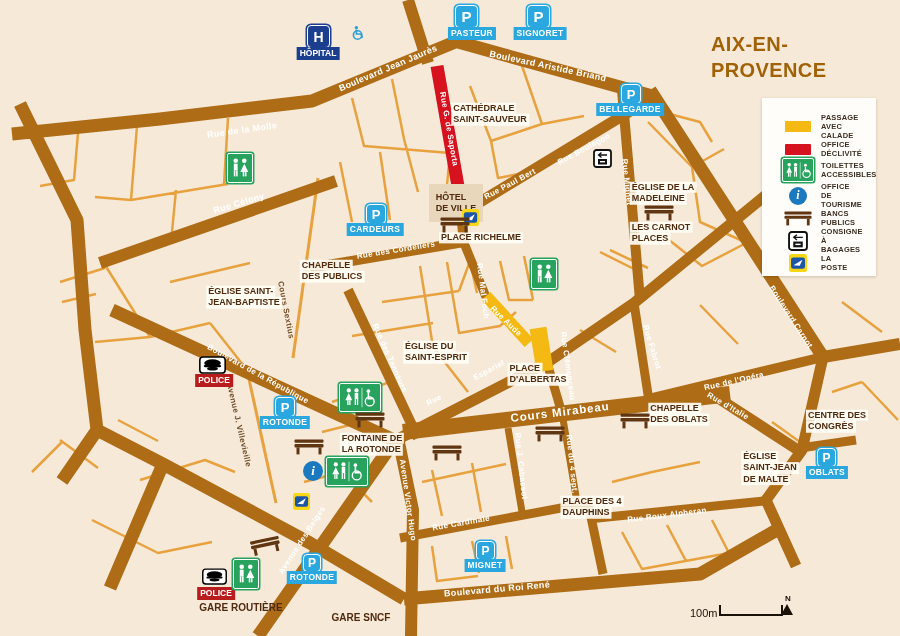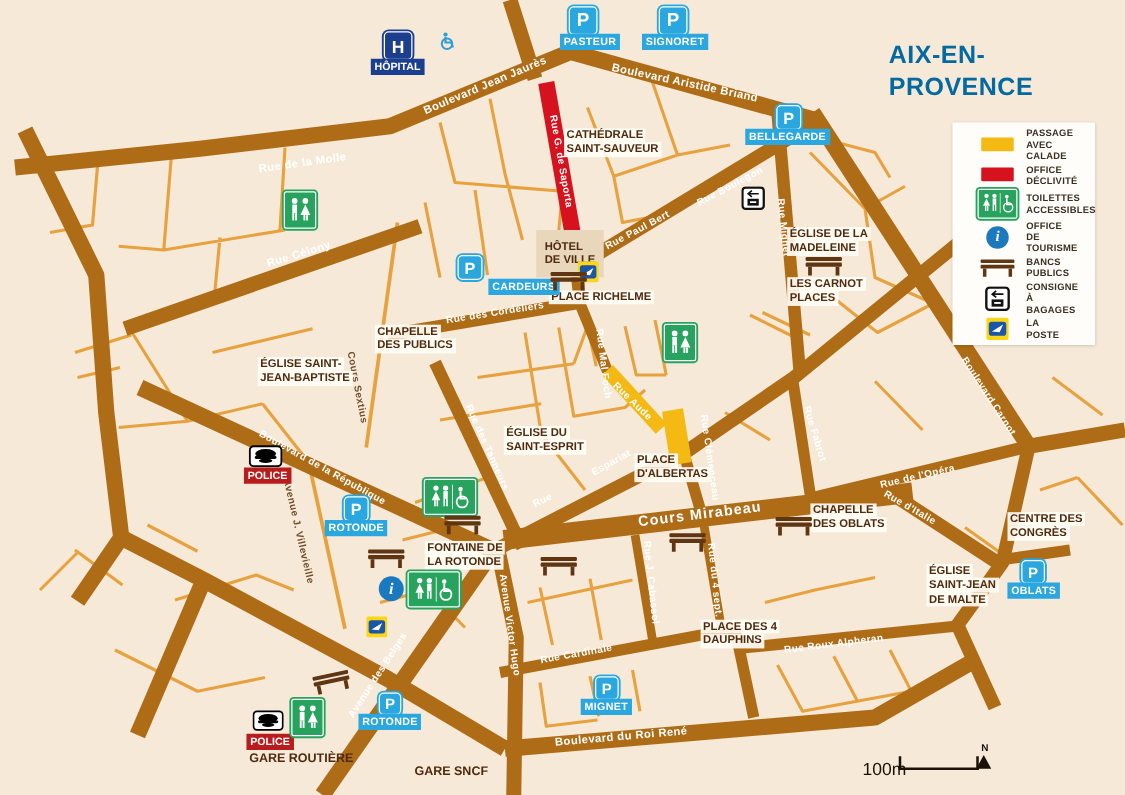--- a/index.html
+++ b/index.html
@@ -22,29 +22,29 @@
   
   .h-ico{position:absolute;background:#1c3e8e;border:1.5px solid #fff;box-shadow:0 0 0 1.5px #1c3e8e;border-radius:4px;color:#fff;font-weight:800;display:flex;align-items:center;justify-content:center;}
   .h-lbl{position:absolute;transform:translateX(-50%);background:#1c3e8e;color:#fff;font-size:8.5px;font-weight:800;padding:1px 3px 2px;white-space:nowrap;}
   
   .pol-lbl{position:absolute;transform:translateX(-50%);background:#b91c1c;color:#fff;font-size:8.5px;font-weight:800;padding:1px 3px 2px;white-space:nowrap;}
   
   .tw{position:absolute;background:#27a35d;border:1.5px solid #fff;box-shadow:0 0 0 1.5px #27a35d;border-radius:2px;display:flex;align-items:center;justify-content:center;}
   
   .oi{position:absolute;background:#1b79c0;border-radius:50%;color:#fff;display:flex;align-items:center;justify-content:center;font-family:"Liberation Serif",serif;font-style:italic;font-weight:700;}
   
-  .title{position:absolute;left:711px;top:31px;color:#0369a1;font-size:20px;font-weight:800;line-height:1.3;letter-spacing:.4px;}
-  .legend{position:absolute;left:762px;top:98px;width:114px;height:178px;background:#fffdf9;box-shadow:0 1px 3px rgba(0,0,0,.18);display:flex;flex-direction:column;justify-content:space-between;padding:4px 20px;box-sizing:border-box;}
+  .title{position:absolute;left:711px;top:31px;color:#a16207;font-size:20px;font-weight:800;line-height:1.3;letter-spacing:.4px;}
+  .legend{position:absolute;left:762px;top:98px;width:114px;height:178px;background:#fffdf9;box-shadow:0 1px 3px rgba(0,0,0,.18);display:flex;flex-direction:column;justify-content:flex-end;padding:4px 20px;box-sizing:border-box;}
   .leg-row{display:flex;align-items:center;gap:7px;}
   .leg-ic{width:32px;display:flex;justify-content:center;flex:0 0 32px;}
   .leg-tx{font-size:7.5px;font-weight:700;color:#3b2f23;line-height:1.2;letter-spacing:.2px;}
   .sw{width:26px;height:11px;border-radius:1px;}
   .sw.y{background:#f4b913;} .sw.r{background:#d5121e;}
   
-  .scale-txt{position:absolute;color:#1a1208;font-size:14px;font-weight:400;}
+  .scale-txt{position:absolute;color:#1a1208;font-size:11px;font-weight:400;}
   .scale-bar{position:absolute;border-left:2px solid #1a1208;border-right:2px solid #1a1208;border-bottom:2px solid #1a1208;}
   .north-n{position:absolute;color:#1a1208;font-size:8px;font-weight:800;}
   .north-tri{position:absolute;width:0;height:0;border-left:6px solid transparent;border-right:6px solid transparent;border-bottom:11px solid #1a1208;}
   .hdv-box{position:absolute;background:#e8d7bb;}
 </style>
 </head>
 <body>
 
 <div class="map">
 
@@ -196,21 +196,21 @@
       <span>P</span>
     </div>
   <div class="p-lbl" style="left:540px;top:27px;">SIGNORET</div>
   <div class="p-ico" style="left:621px;top:84px;width:18px;height:18px;font-size:13px;">
       <span>P</span>
     </div>
   <div class="p-lbl" style="left:630px;top:103px;">BELLEGARDE</div>
   <div class="p-ico" style="left:366px;top:204px;width:18px;height:18px;font-size:13px;">
       <span>P</span>
     </div>
-  <div class="p-lbl" style="left:375px;top:223px;margin-left:44px;">CARDEURS</div>
+  <div class="p-lbl" style="left:375px;top:223px;">CARDEURS</div>
   <div class="p-ico" style="left:275px;top:397px;width:18px;height:18px;font-size:13px;">
       <span>P</span>
     </div>
   <div class="p-lbl" style="left:285px;top:416px;">ROTONDE</div>
   <div class="p-ico" style="left:476px;top:541px;width:17px;height:17px;font-size:12px;">
       <span>P</span>
     </div>
   <div class="p-lbl" style="left:485px;top:559px;">MIGNET</div>
   <div class="p-ico" style="left:303px;top:554px;width:16px;height:16px;font-size:12px;">
       <span>P</span>

